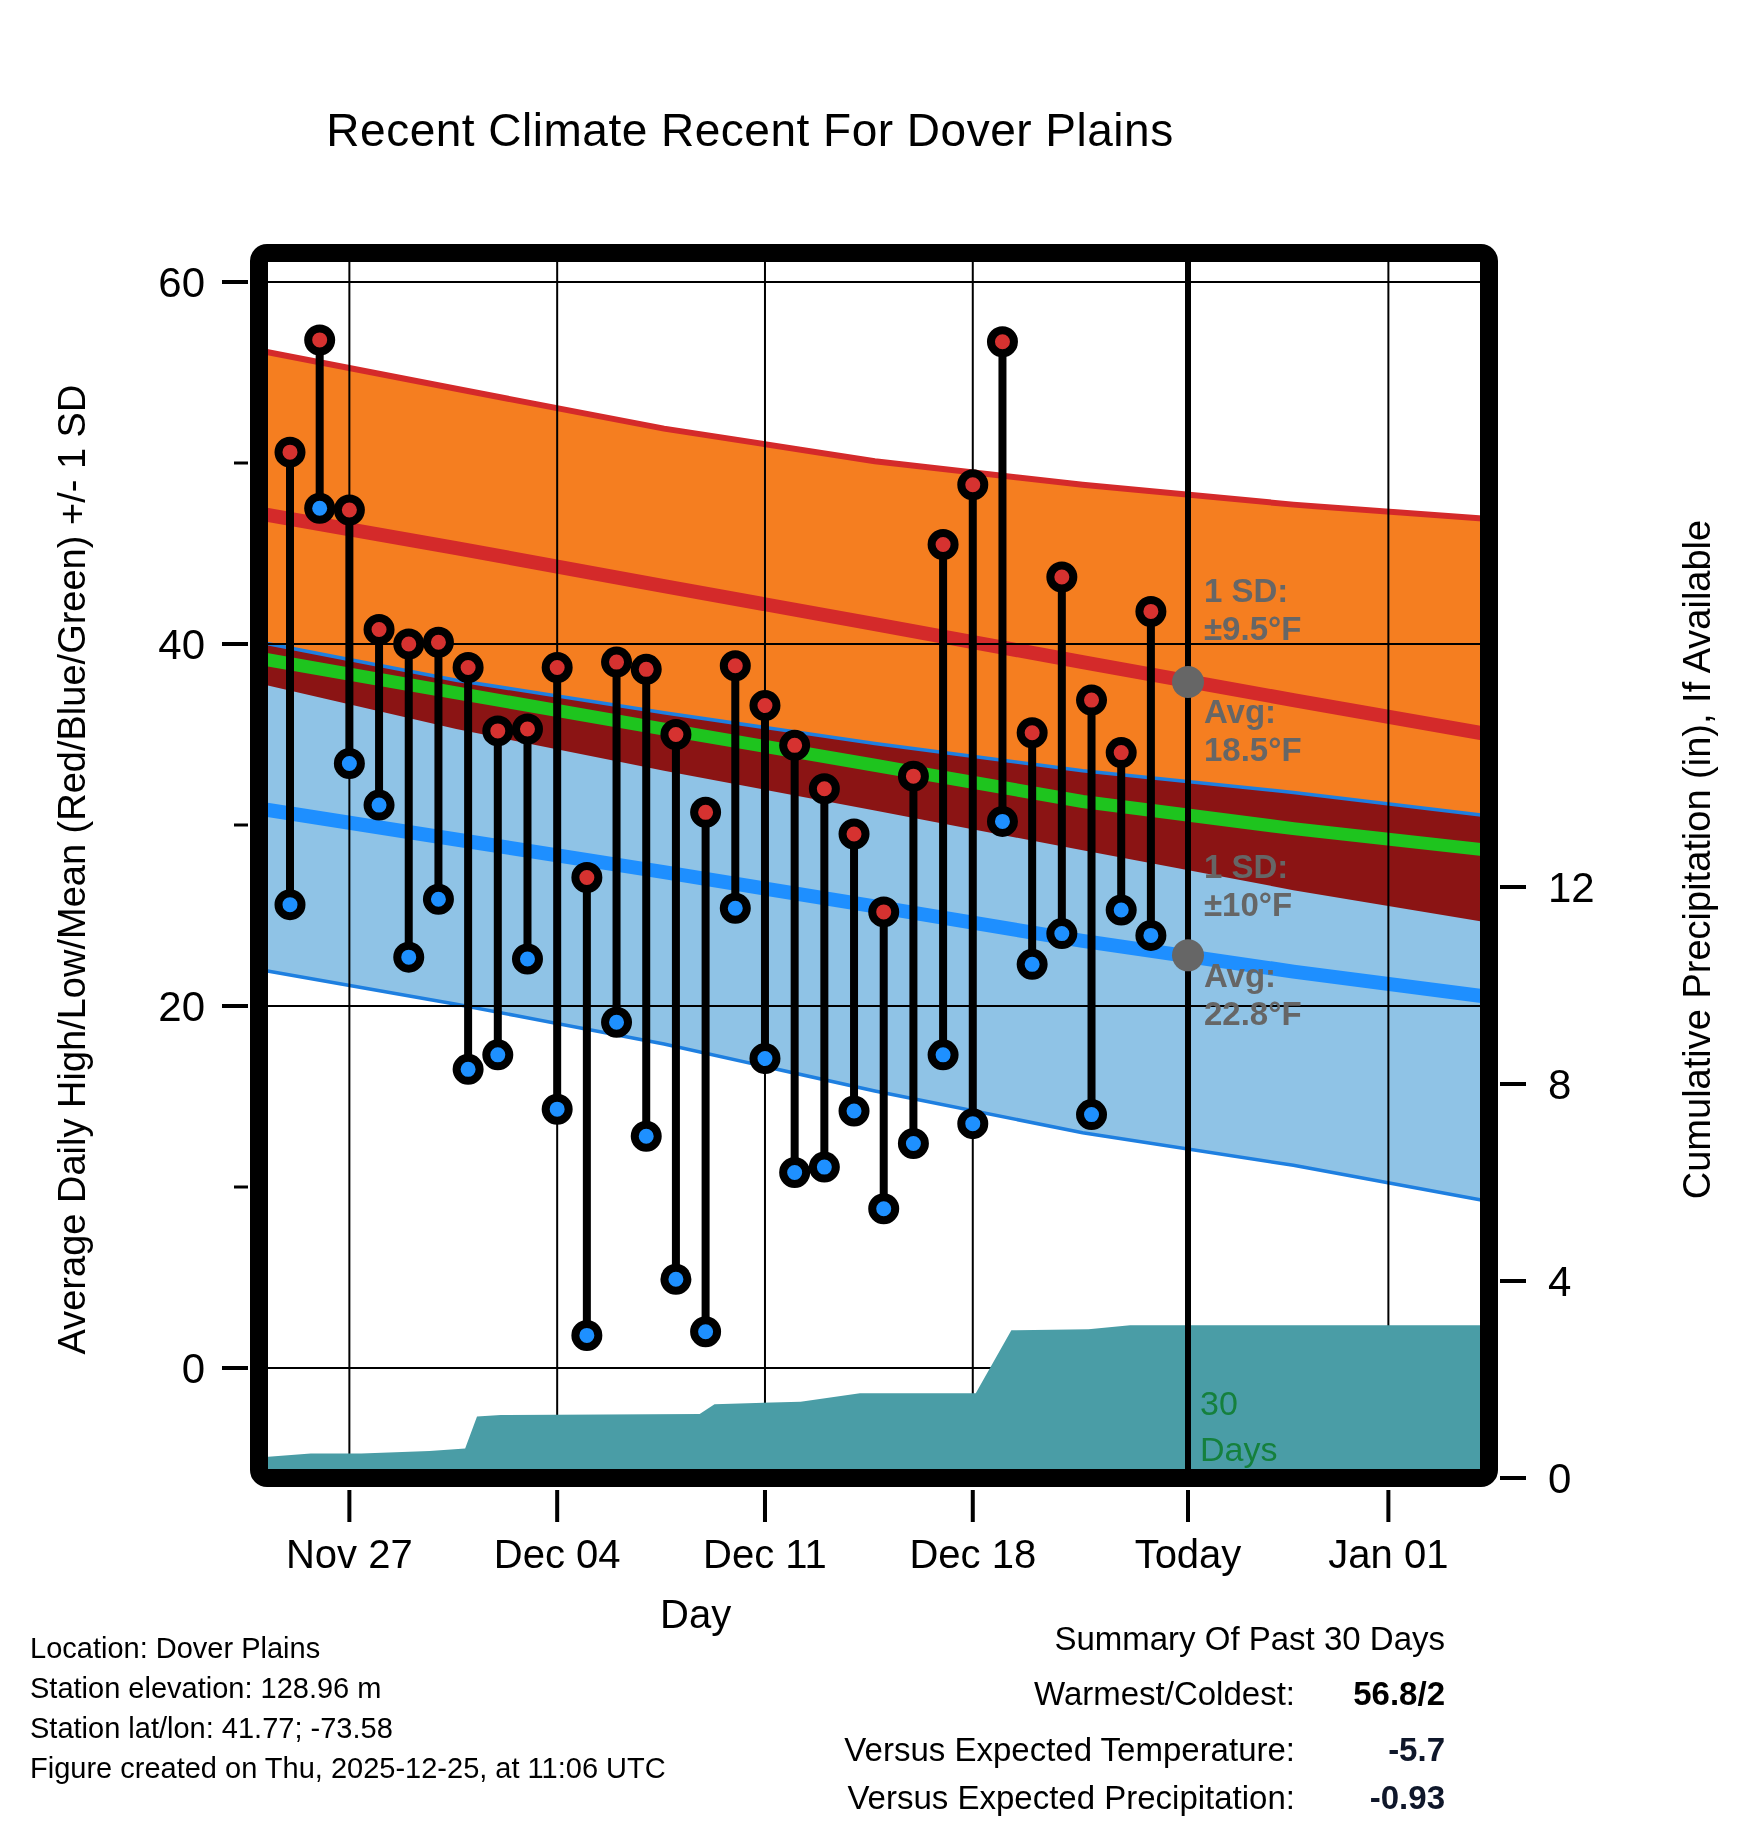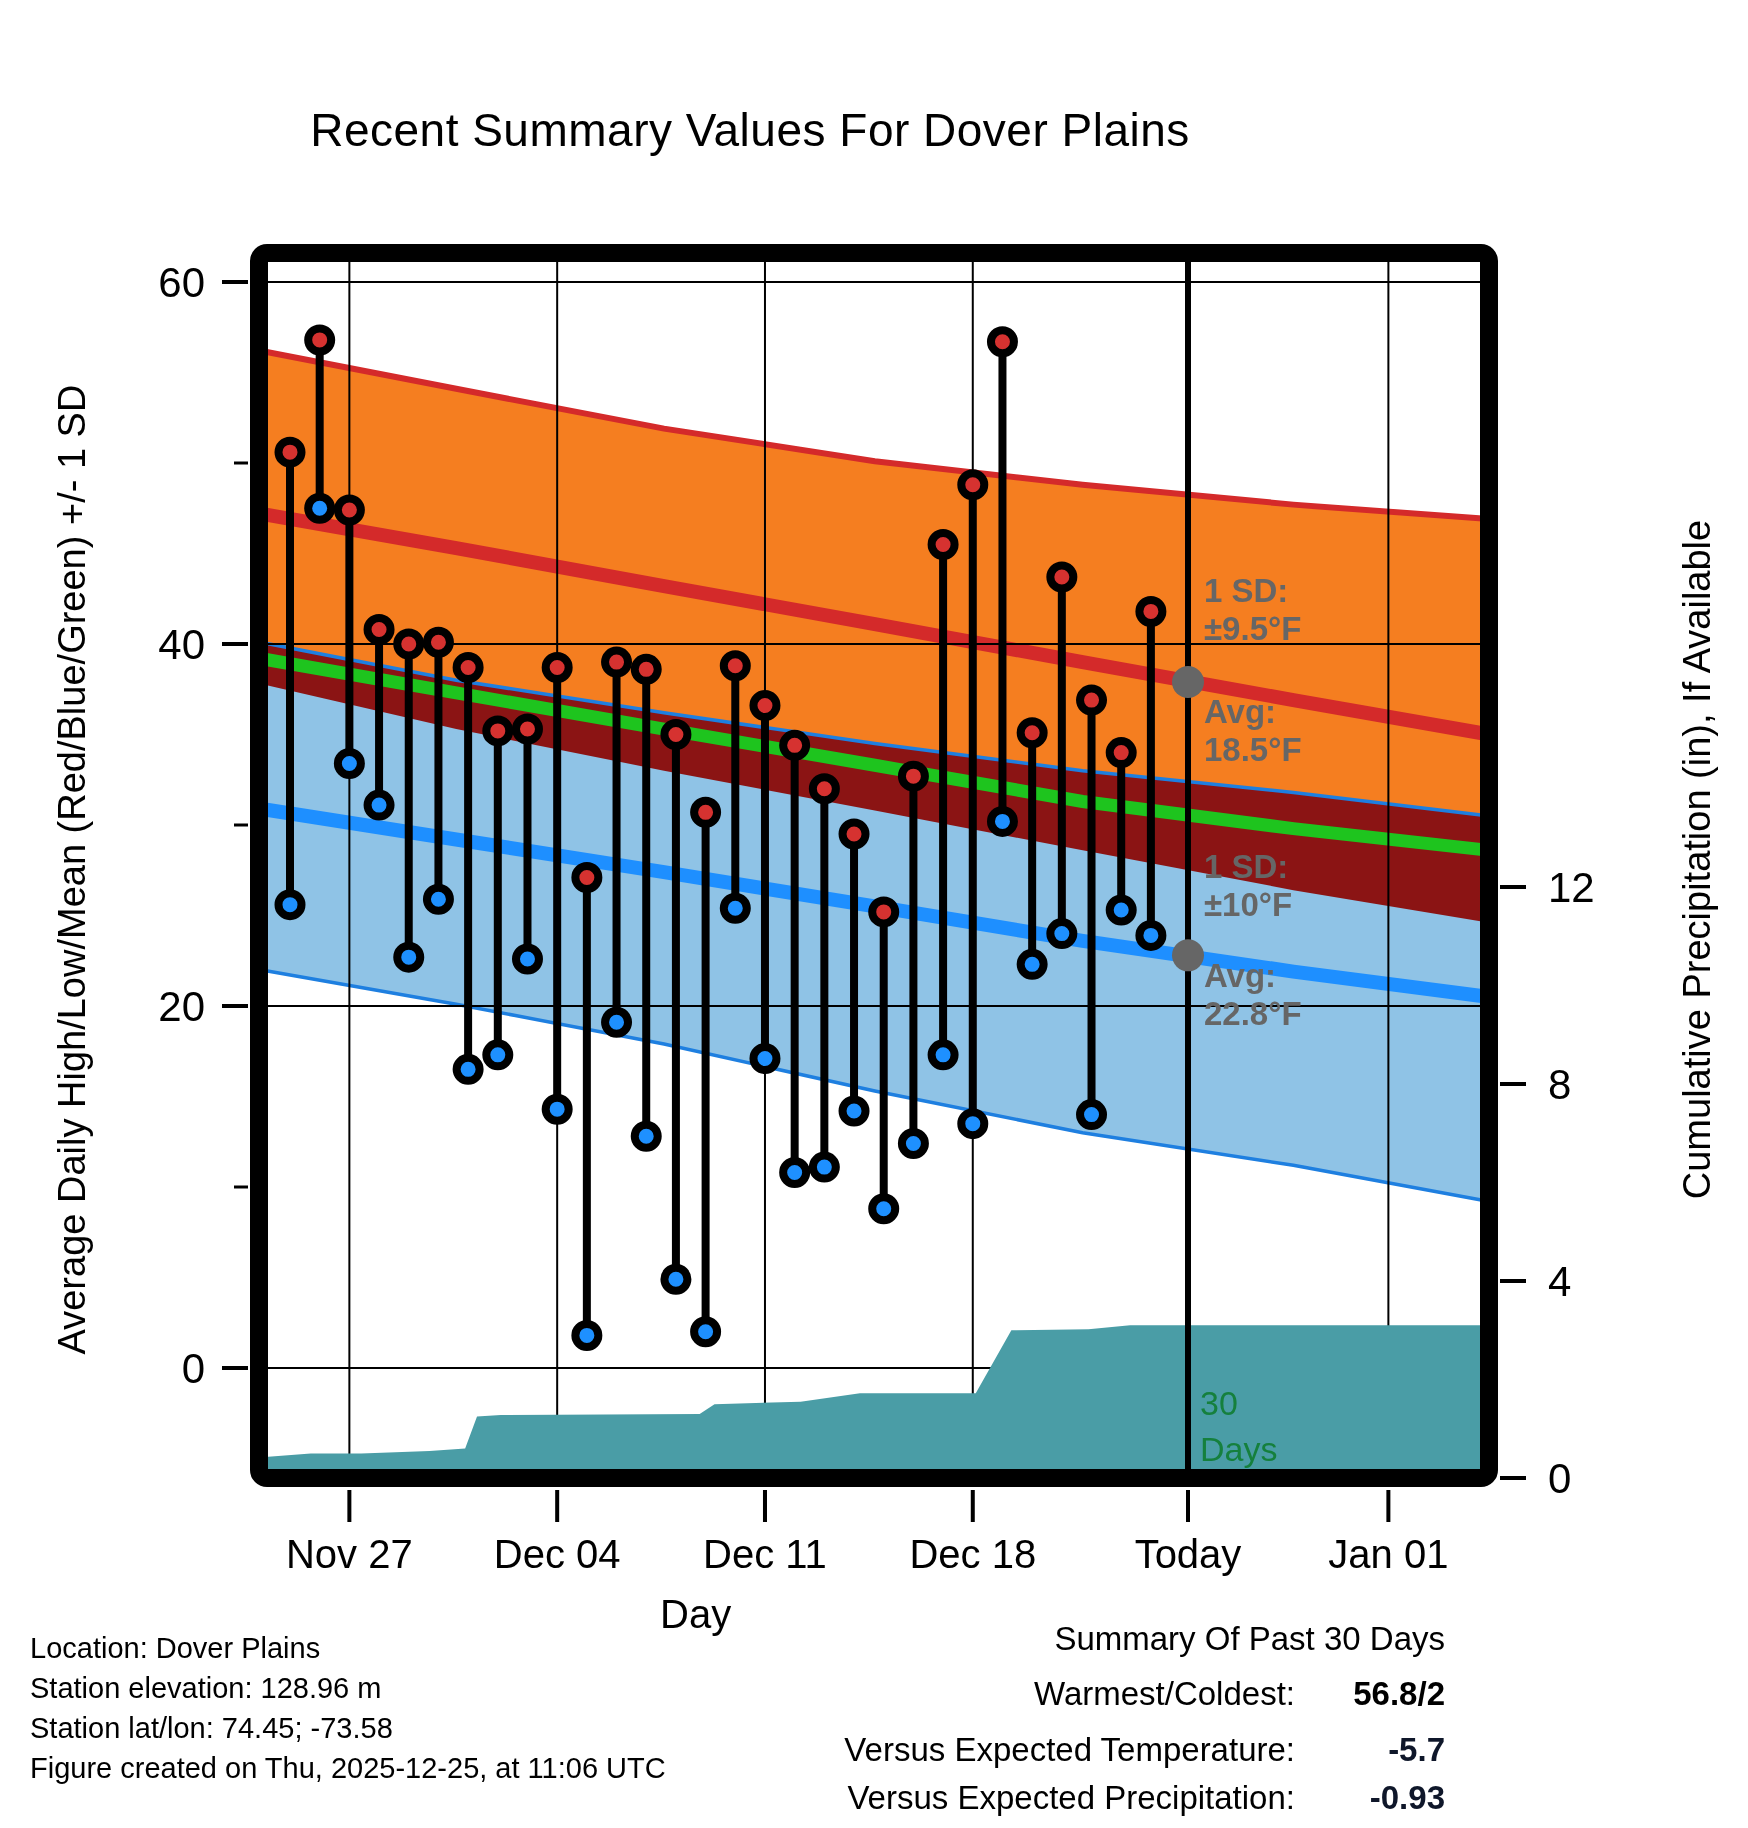--- a/index.html
+++ b/index.html
@@ -187,21 +187,21 @@
         <text x="1548" y="1493" text-anchor="start" font-size="42" font-family="&quot;Liberation Sans&quot;, sans-serif" fill="#000">0</text>
         <text x="349.372" y="1568" text-anchor="middle" font-size="40" font-family="&quot;Liberation Sans&quot;, sans-serif" fill="#000">Nov 27</text>
         <text x="557.174" y="1568" text-anchor="middle" font-size="40" font-family="&quot;Liberation Sans&quot;, sans-serif" fill="#000">Dec 04</text>
         <text x="764.976" y="1568" text-anchor="middle" font-size="40" font-family="&quot;Liberation Sans&quot;, sans-serif" fill="#000">Dec 11</text>
         <text x="972.778" y="1568" text-anchor="middle" font-size="40" font-family="&quot;Liberation Sans&quot;, sans-serif" fill="#000">Dec 18</text>
         <text x="1188.0014999999999" y="1568" text-anchor="middle" font-size="40" font-family="&quot;Liberation Sans&quot;, sans-serif" fill="#000">Today</text>
         <text x="1388.382" y="1568" text-anchor="middle" font-size="40" font-family="&quot;Liberation Sans&quot;, sans-serif" fill="#000">Jan 01</text>
       </g>
     </svg>
 
-  <div class="abs title">Recent Summary Values For Dover Plains</div>
+  <div class="abs title">Recent Climate Recent For Dover Plains</div>
 
   <div class="abs vlabel left-axis-label">Average Daily High/Low/Mean (Red/Blue/Green) +/- 1 SD</div>
 
   <div class="abs vlabel right-axis-label">Cumulative Precipitation (in), If Available</div>
 
   <div class="abs x-axis-label">Day</div>
 
   <div class="abs annot" style="left:1204px;top:572px;">
     <div>1 SD:</div>
     <div>±9.5°F</div>
@@ -220,21 +220,21 @@
   </div>
 
   <div class="abs thirty">
     <div>30</div>
     <div>Days</div>
   </div>
 
   <div class="abs footerL">
     <div>Location: Dover Plains</div>
     <div>Station elevation: 128.96 m</div>
-    <div>Station lat/lon: 74.45; -73.58</div>
+    <div>Station lat/lon: 41.77; -73.58</div>
     <div>Figure created on Thu, 2025-12-25, at 11:06 UTC</div>
   </div>
 
   <div class="abs summary">
     <div class="s-head">Summary Of Past 30 Days</div>
     <div class="s-row">
       <span>Warmest/Coldest:</span><span class="s-value v-black">56.8/2</span>
     </div>
     <div class="s-row">
       <span>Versus Expected Temperature:</span><span class="s-value v-blue">-5.7</span>

